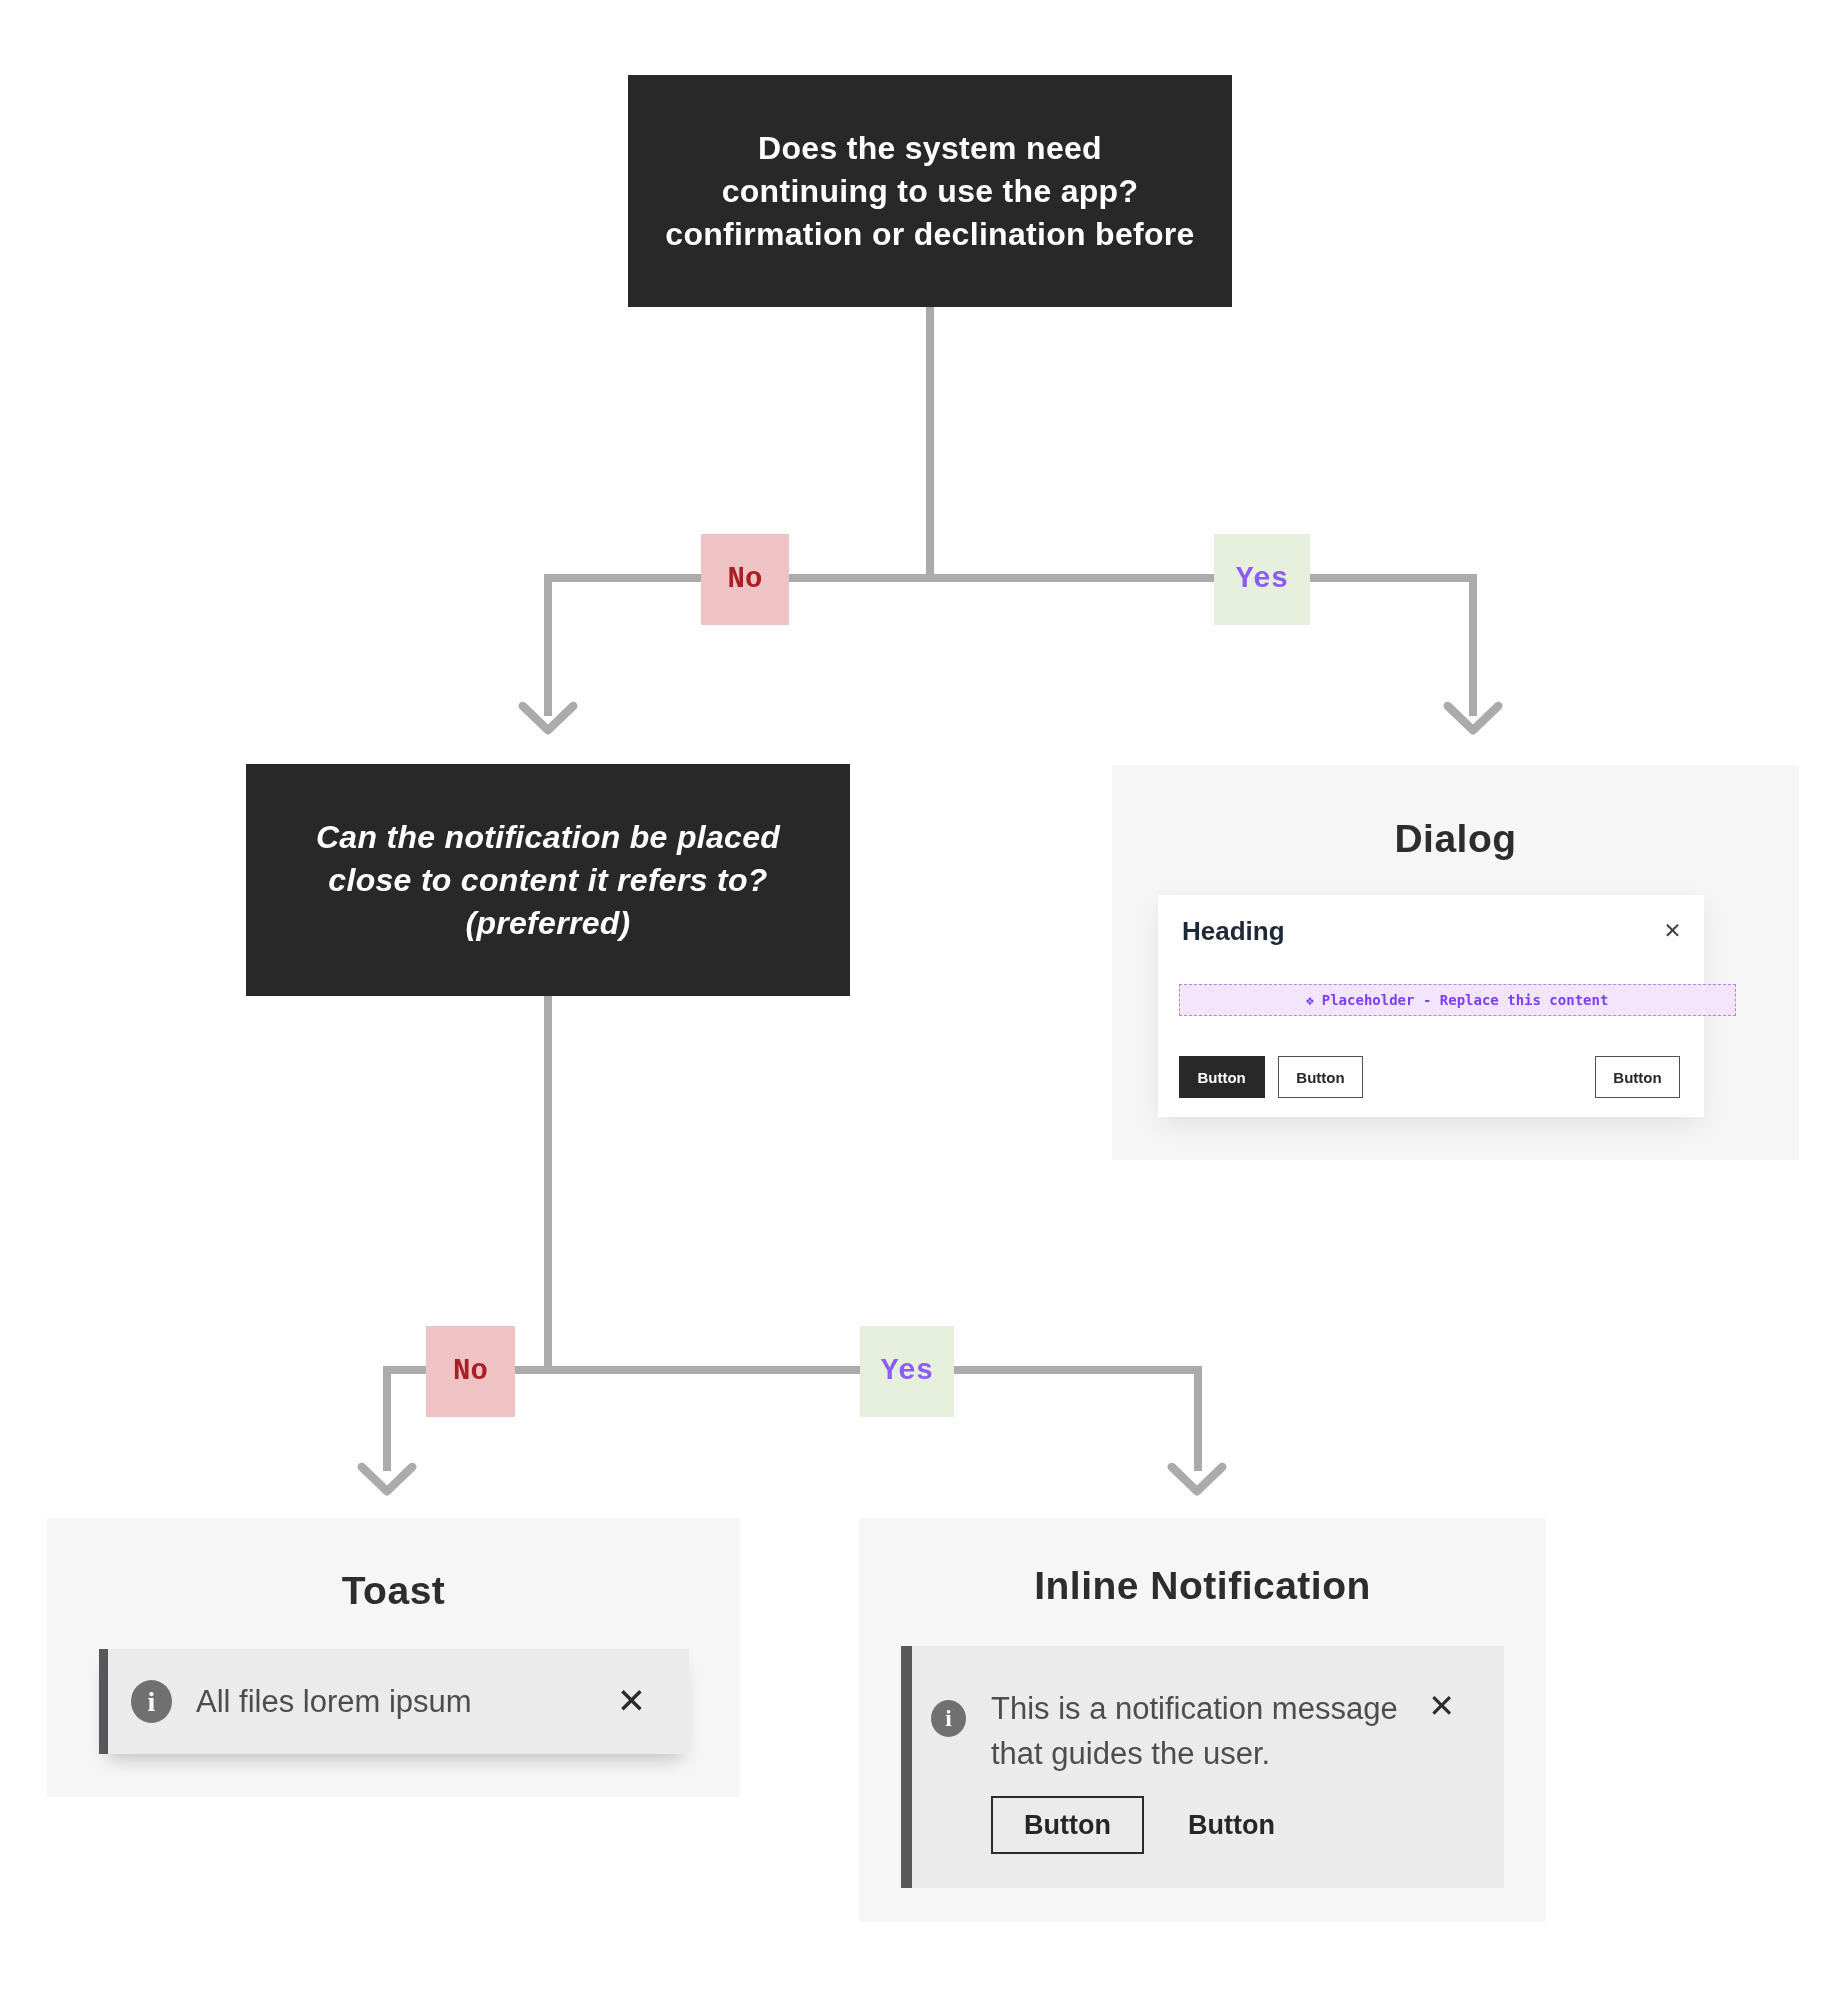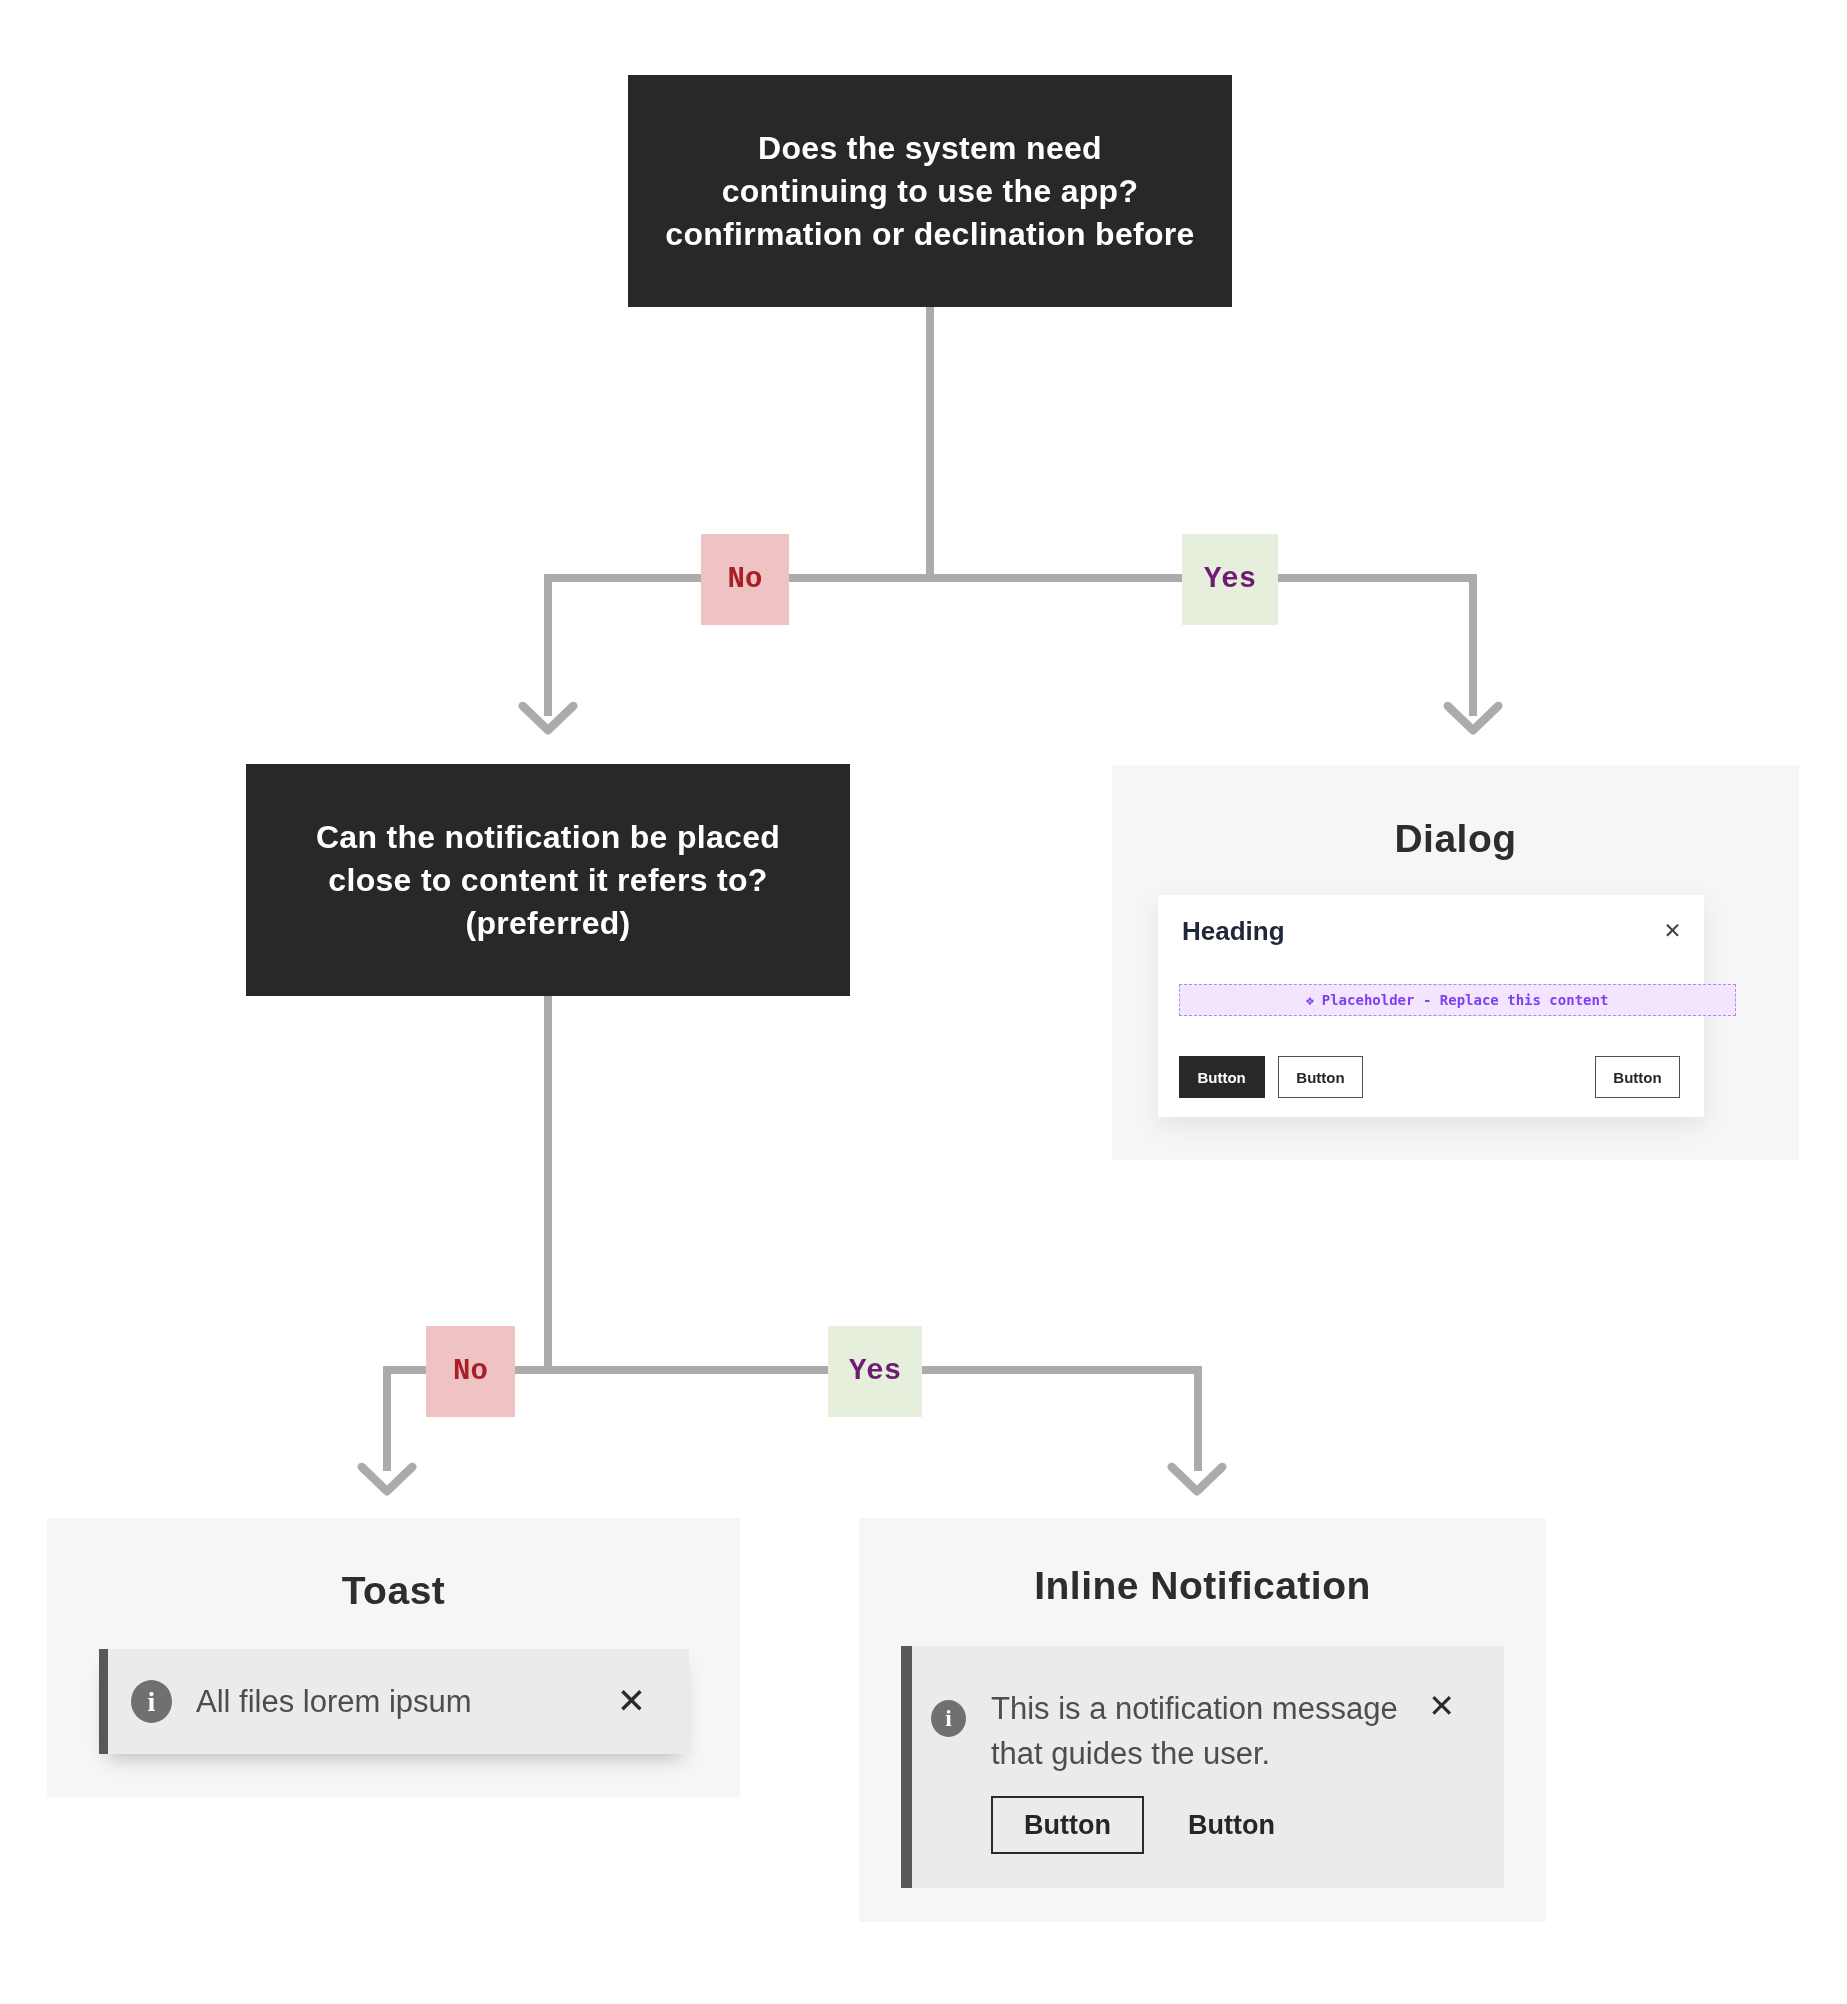--- a/index.html
+++ b/index.html
@@ -12,21 +12,21 @@
 
   
   .node{position:absolute;background:#282828;color:#ffffff;display:flex;flex-direction:column;
         align-items:center;justify-content:center;text-align:right;z-index:2;}
   .node .nline{font-weight:700;font-size:32px;line-height:43px;letter-spacing:0.3px;}
 
   
   .chip{position:absolute;display:flex;align-items:center;justify-content:center;
         font-weight:700;font-size:29px;z-index:3;font-family:Liberation Mono, monospace;}
   .chip.no{background:#efc3c4;color:#a82025;}
-  .chip.yes{background:#e6efdc;color:#701a75;}
+  .chip.yes{background:#e6efdc;color:#8b5cf6;margin-left:32px;}
 
   
   .panel{position:absolute;background:#f6f6f6;z-index:2;}
   .panel-title{position:absolute;left:0;right:0;text-align:center;font-weight:700;
                font-size:39px;color:#2d2d2d;letter-spacing:0.5px;}
 
   
   .dialog-card{position:absolute;background:#ffffff;box-shadow:0 9.4px 24px rgba(0,0,0,.08);}
   .dlg-heading{position:absolute;left:24px;top:20.6px;font-weight:700;font-size:26px;color:#1f2836;}
   .dlg-close{position:absolute;right:22.5px;top:22.5px;font-size:21.5px;color:#3d4349;cursor:pointer;}
@@ -84,21 +84,21 @@
         <polyline points="5,5 32,31 59,5" fill="none" stroke="#ababab" stroke-width="9" stroke-linecap="round" stroke-linejoin="round"></polyline>
       </svg>
   </div>
 
   <div class="node" style="left:628px;top:75px;width:604px;height:232px;">
     <div class="nline">Does the system need</div>
     <div class="nline">continuing to use the app?</div>
     <div class="nline">confirmation or declination before</div>
   </div>
 
-  <div class="node" style="left:246px;top:764px;width:604px;height:232px;">
+  <div class="node" style="left:246px;top:764px;width:604px;height:232px;font-style:italic;">
     <div class="nline">Can the notification be placed</div>
     <div class="nline">close to content it refers to?</div>
     <div class="nline">(preferred)</div>
   </div>
 
   <div class="chip no" style="left:701px;top:534px;width:88px;height:91px;">No</div>
   <div class="chip yes" style="left:1182px;top:534px;width:96px;height:91px;">Yes</div>
   <div class="chip no" style="left:426px;top:1326px;width:89px;height:91px;">No</div>
   <div class="chip yes" style="left:828px;top:1326px;width:94px;height:91px;">Yes</div>
 

